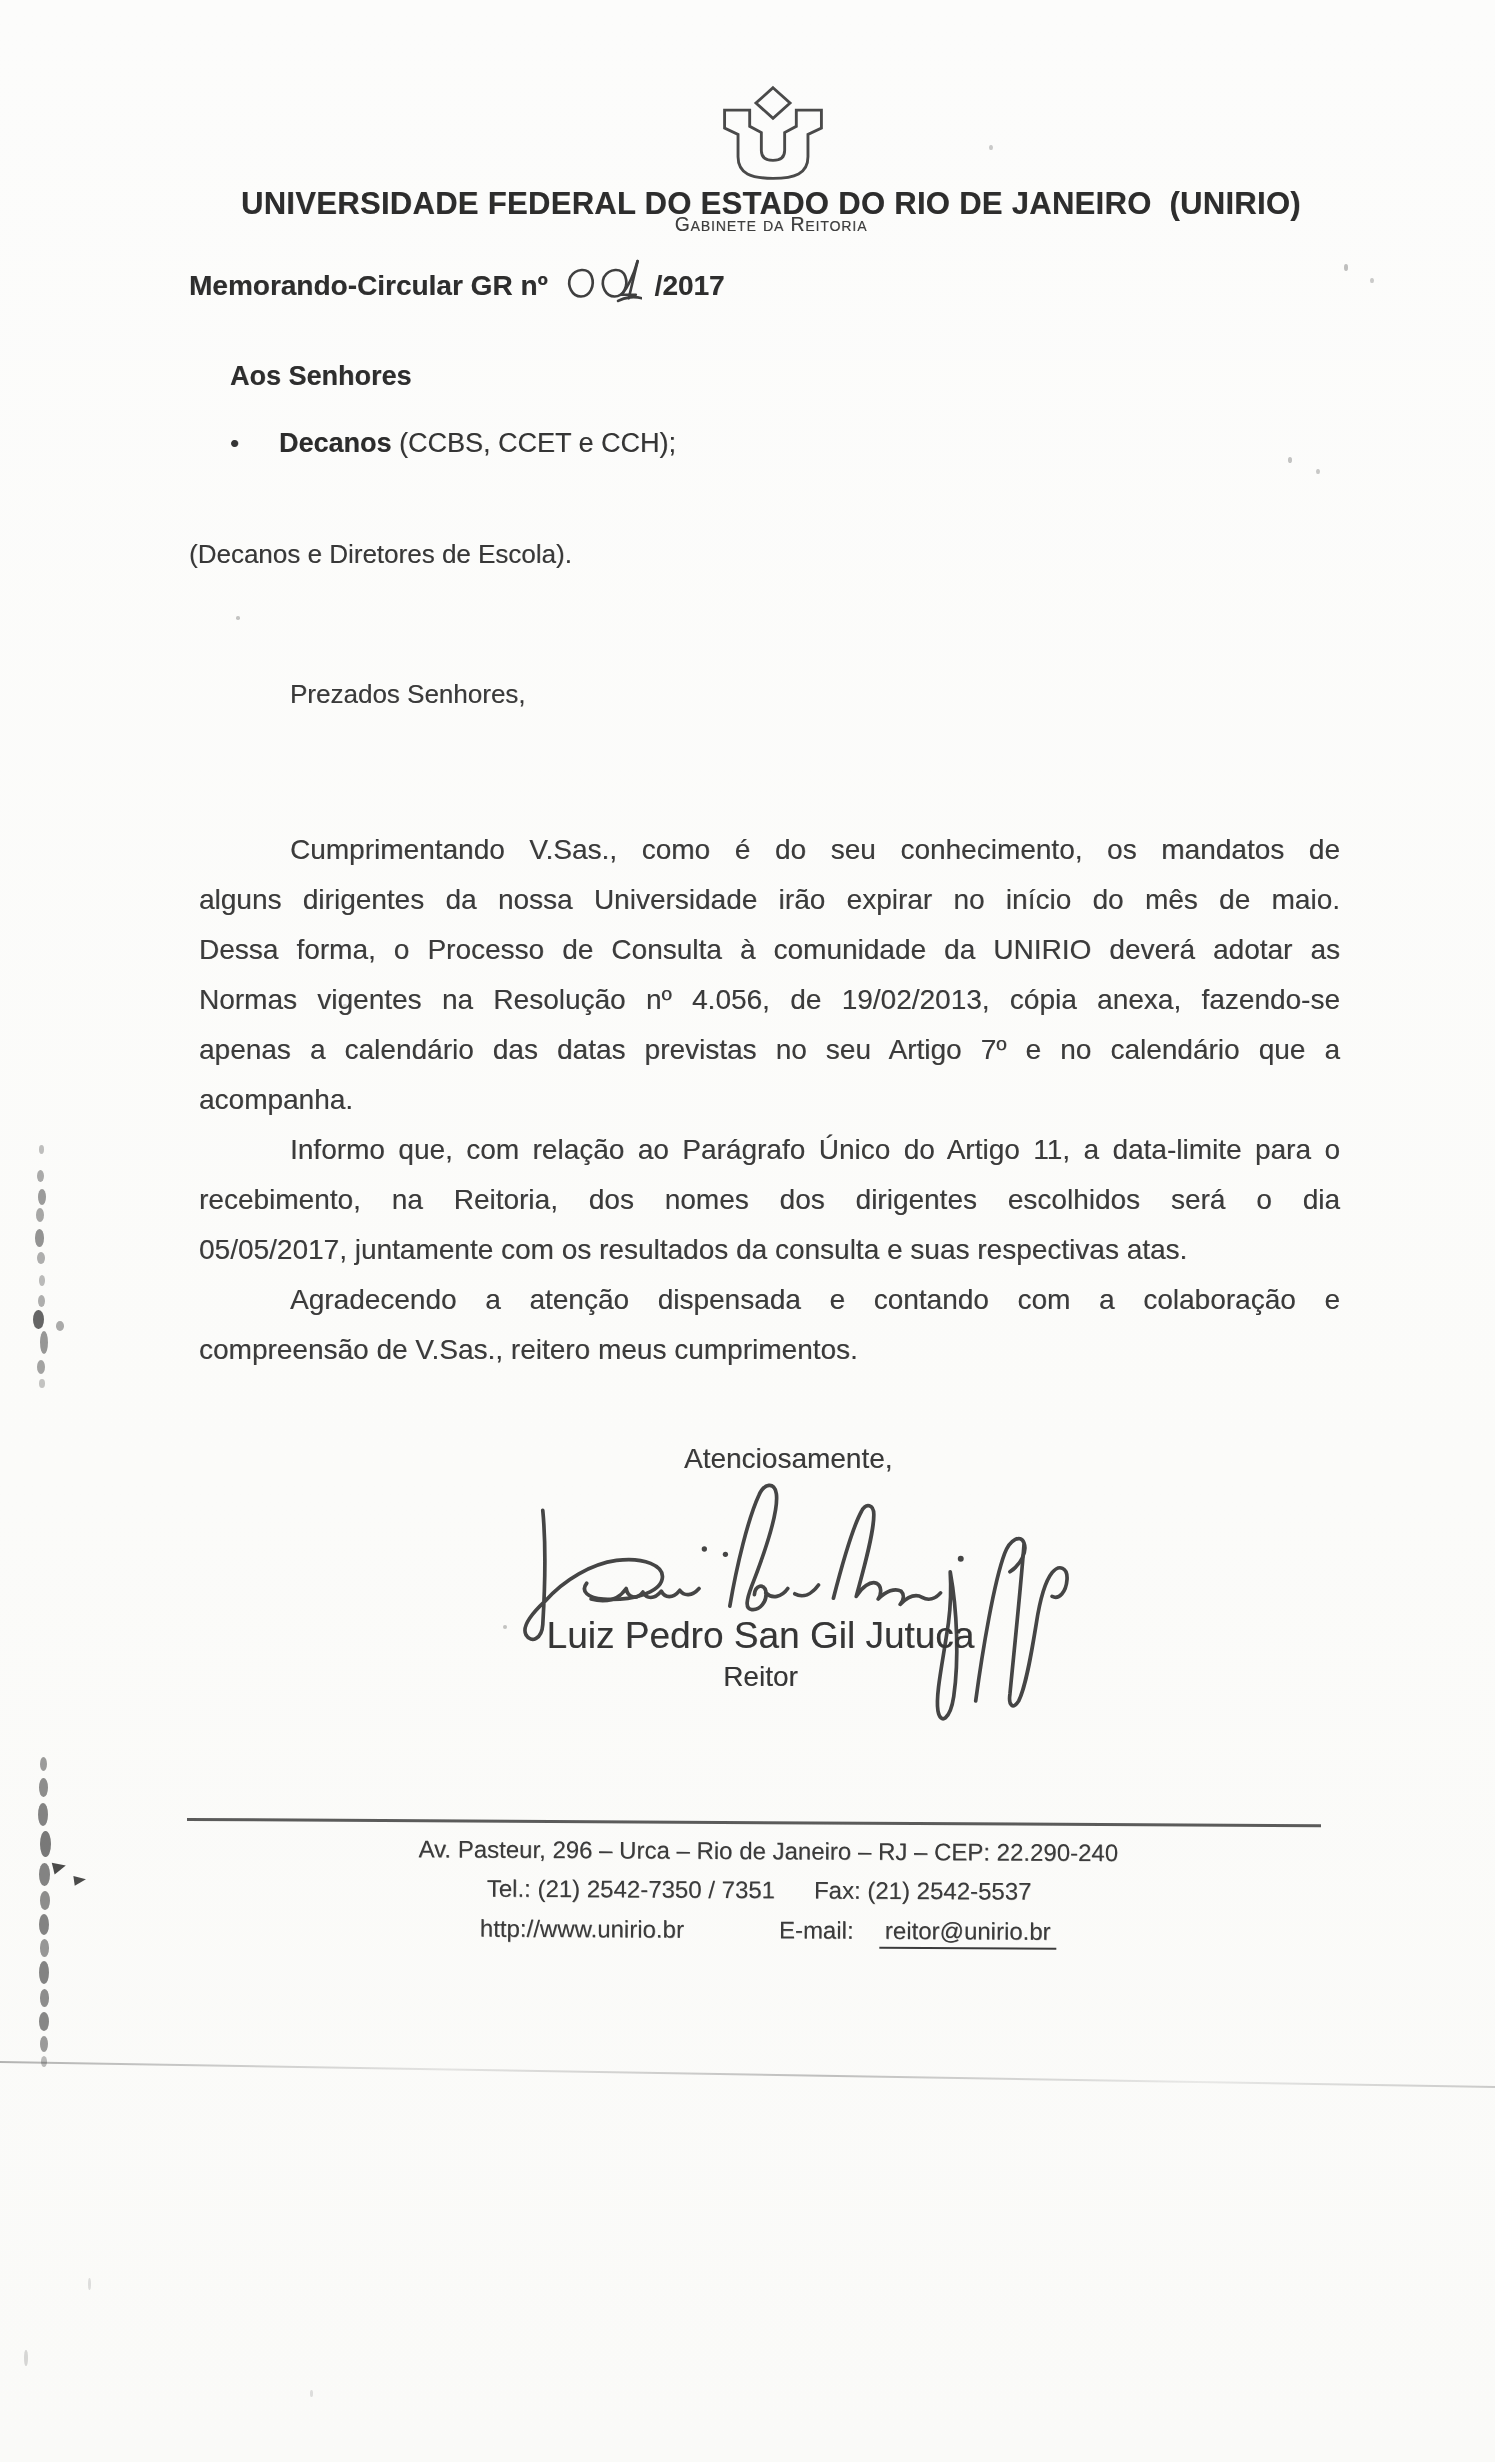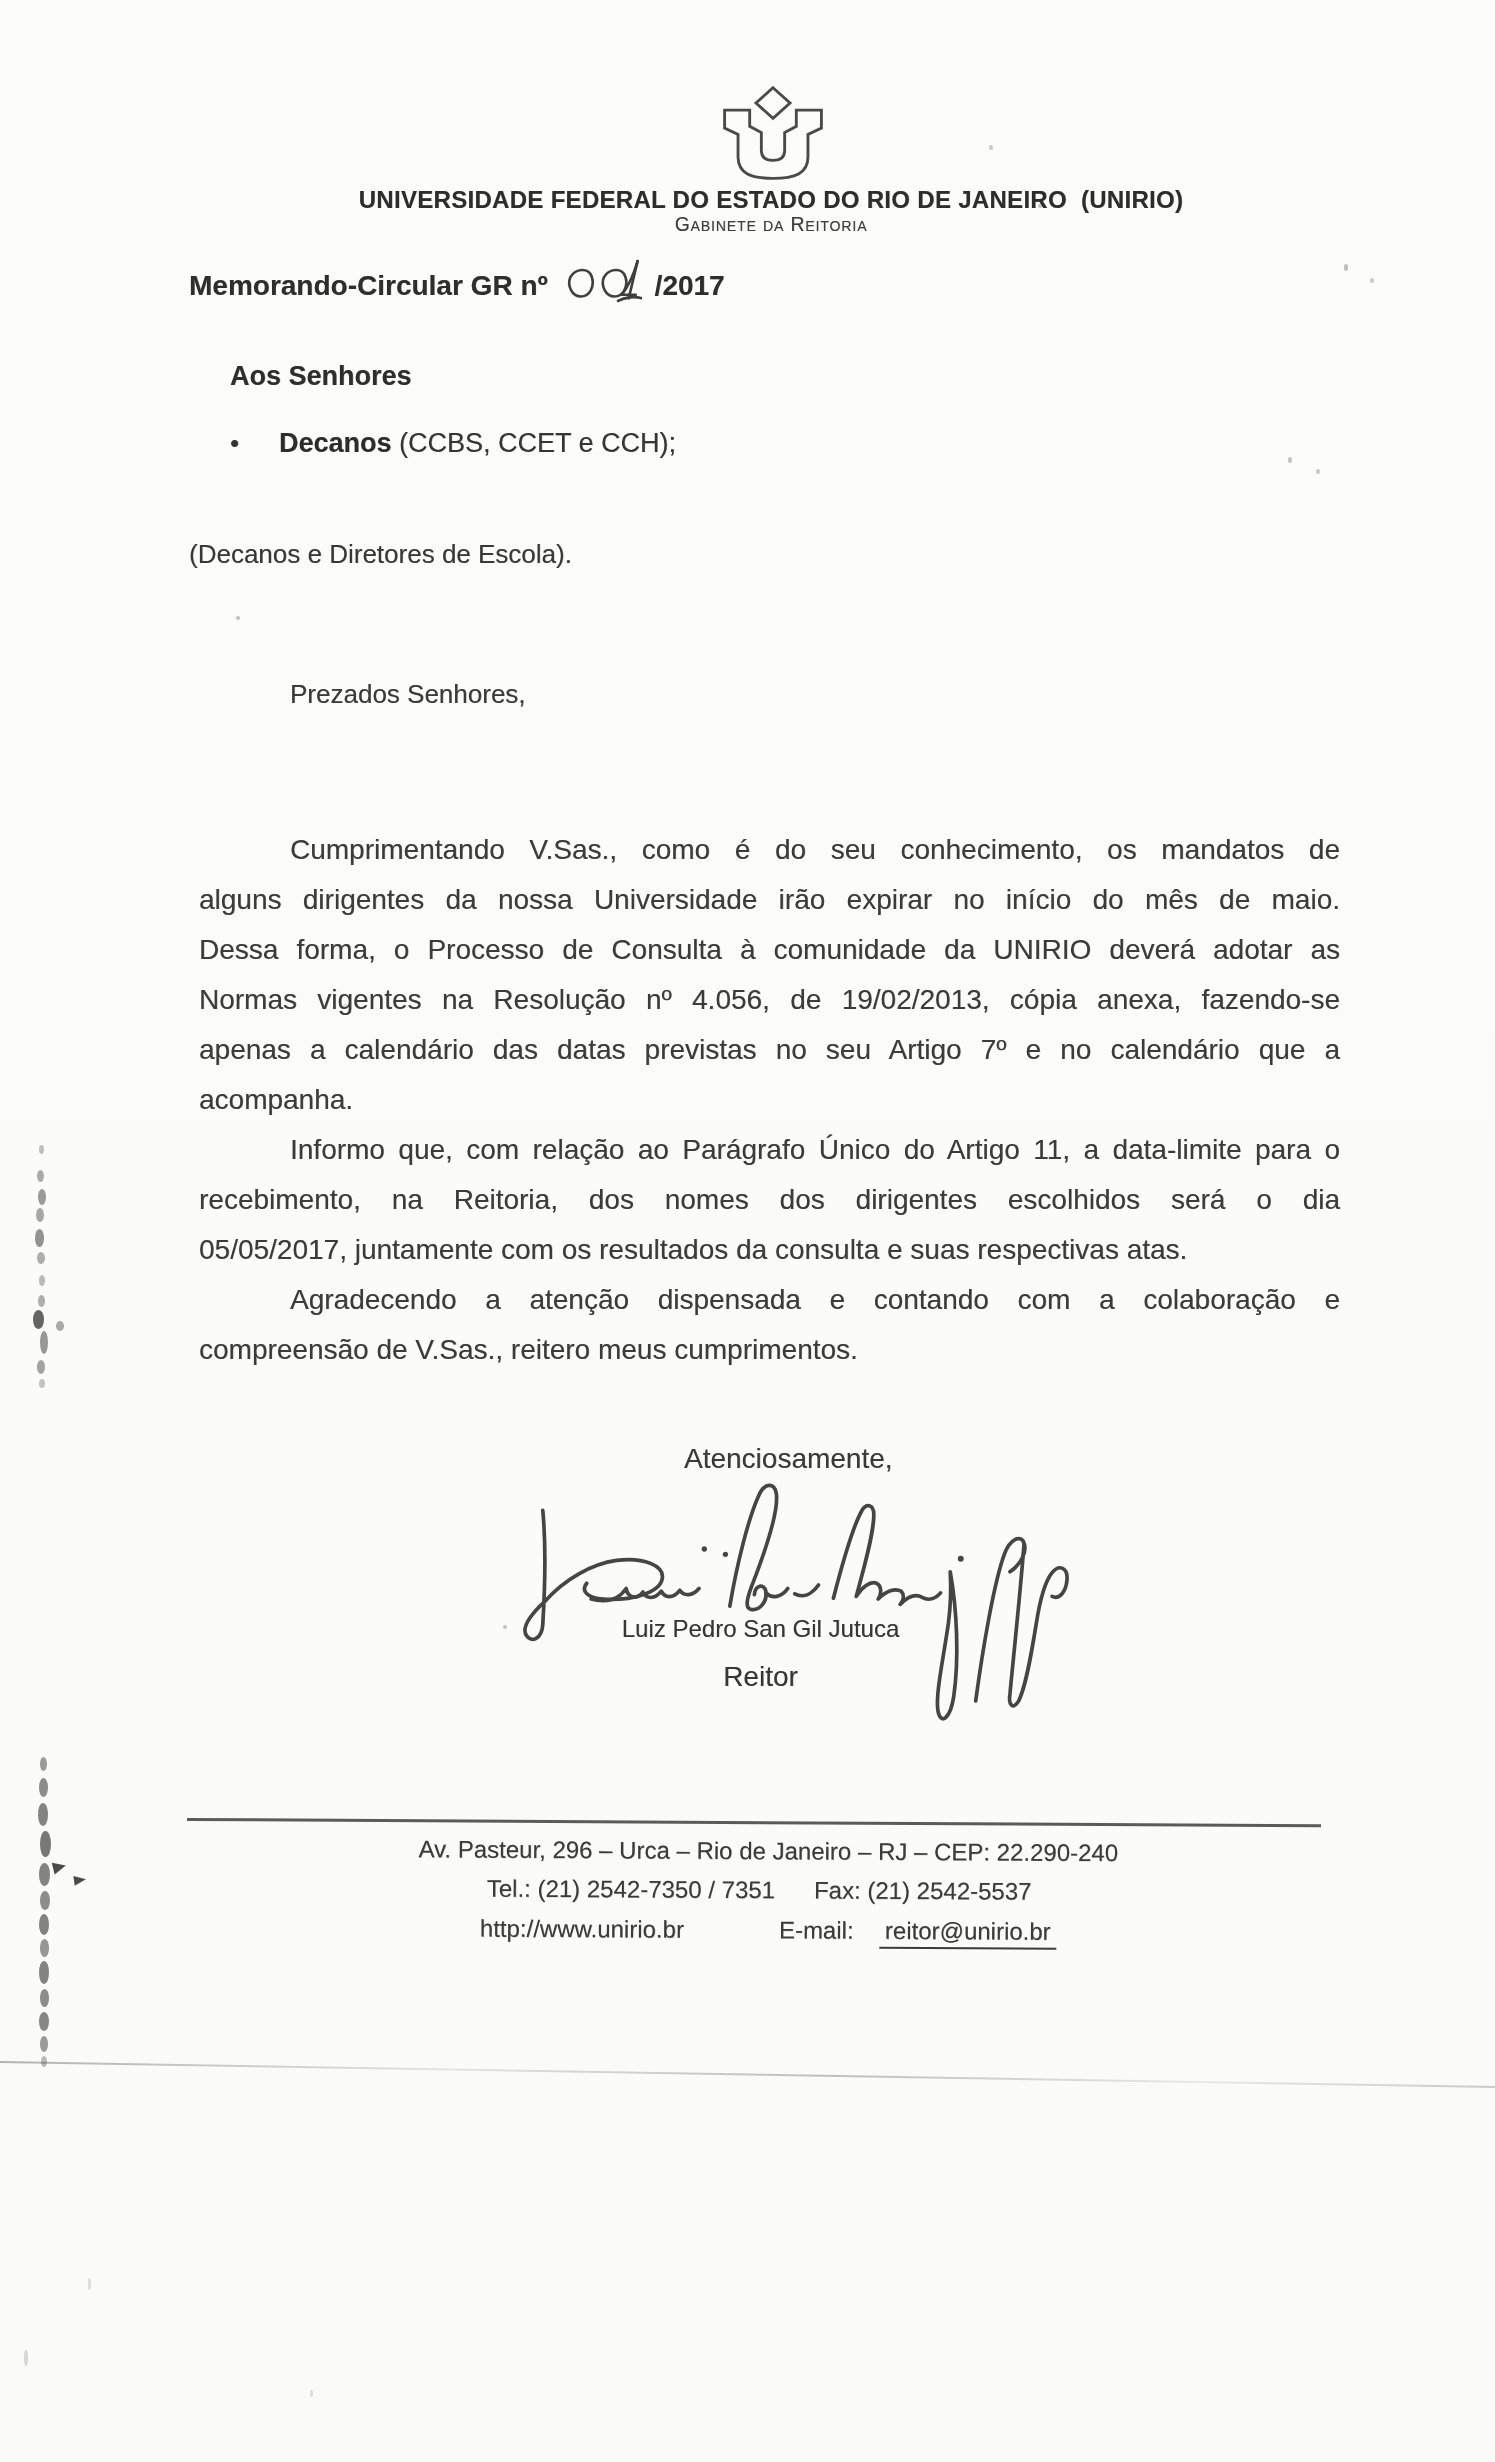--- a/index.html
+++ b/index.html
@@ -5,21 +5,21 @@
   html,body{margin:0;padding:0;background:#ffffff;}
   #page{
     position:relative;width:1495px;height:2462px;overflow:hidden;
     background:linear-gradient(180deg,#fcfcfb 0%,#fbfbf9 60%,#fafaf8 100%);
     font-family:"Liberation Sans","DejaVu Sans",sans-serif;
     color:#3a3a3a;
   }
   .abs{position:absolute;}
   .scan-text{text-shadow:0.4px 0.4px 0.4px rgba(60,60,60,0.45);}
   
-  #univ{left:189px;top:186px;width:1164px;text-align:center;font-size:24px;font-weight:bold;
+  #univ{left:189px;top:186px;width:1164px;text-align:center;font-size:31px;font-weight:bold;
         letter-spacing:0.3px;color:#2d2d2d;}
   #office{left:189px;top:214px;width:1164px;text-align:center;font-size:19.3px;color:#3e3e3e;
         font-variant:small-caps;letter-spacing:0.9px;}
   #memoline{left:189px;top:254px;font-size:28px;font-weight:bold;color:#2e2e2e;white-space:nowrap;}
   #memoline svg{vertical-align:-14px;margin-left:10.6px;}
   #memoline .suffix{margin-left:12.3px;}
   #dateline{left:771px;top:326px;font-size:27px;color:#3c3c3c;white-space:nowrap;}
   #dateline svg{vertical-align:-10.6px;margin:0 12.3px 0 10.6px;}
   #aos{left:230px;top:361px;font-size:27px;font-weight:bold;color:#2e2e2e;}
   #bulletrow{left:230px;top:408px;font-size:27px;color:#353535;white-space:nowrap;margin-top:20px;}
@@ -30,21 +30,21 @@
   .jfull{text-align:justify;text-align-last:justify;}
   #refblock b{color:#2c2c2c;}
   
   #salut{left:290px;top:679px;font-size:26px;}
   #bodytext{left:199px;top:825px;width:1141px;font-size:28px;line-height:50px;color:#3b3b3b;}
   .jline{text-align:justify;text-align-last:justify;}
   .jline-last{text-align-last:left;}
   .para .jline:first-child{text-indent:91px;}
   
   #valed{left:684px;top:1443px;font-size:28px;}
-  #signame{left:435px;top:1615px;width:651px;text-align:center;font-size:24px;color:#363636;}
+  #signame{left:435px;top:1615px;width:651px;text-align:center;font-size:37px;color:#363636;}
   #sigtitle{left:435px;top:1661px;width:651px;text-align:center;font-size:28px;color:#363636;}
   
   #footer{left:0;top:0;width:1495px;transform:rotate(0.32deg);transform-origin:193px 1820px;}
   #frule{position:absolute;left:187px;top:1818px;width:1134px;height:2.6px;background:#3e3e3e;opacity:.85;}
   .fline{position:absolute;width:1159px;text-align:center;font-size:24px;color:#3b3b3b;white-space:nowrap;}
   #faddr{left:189px;top:1834px;}
   #ftel{left:180px;top:1873px;}
   #ftel .gap{display:inline-block;width:39px;}
   #fweb{left:189px;top:1913px;}
   #fweb .gap1{display:inline-block;width:95px;}

